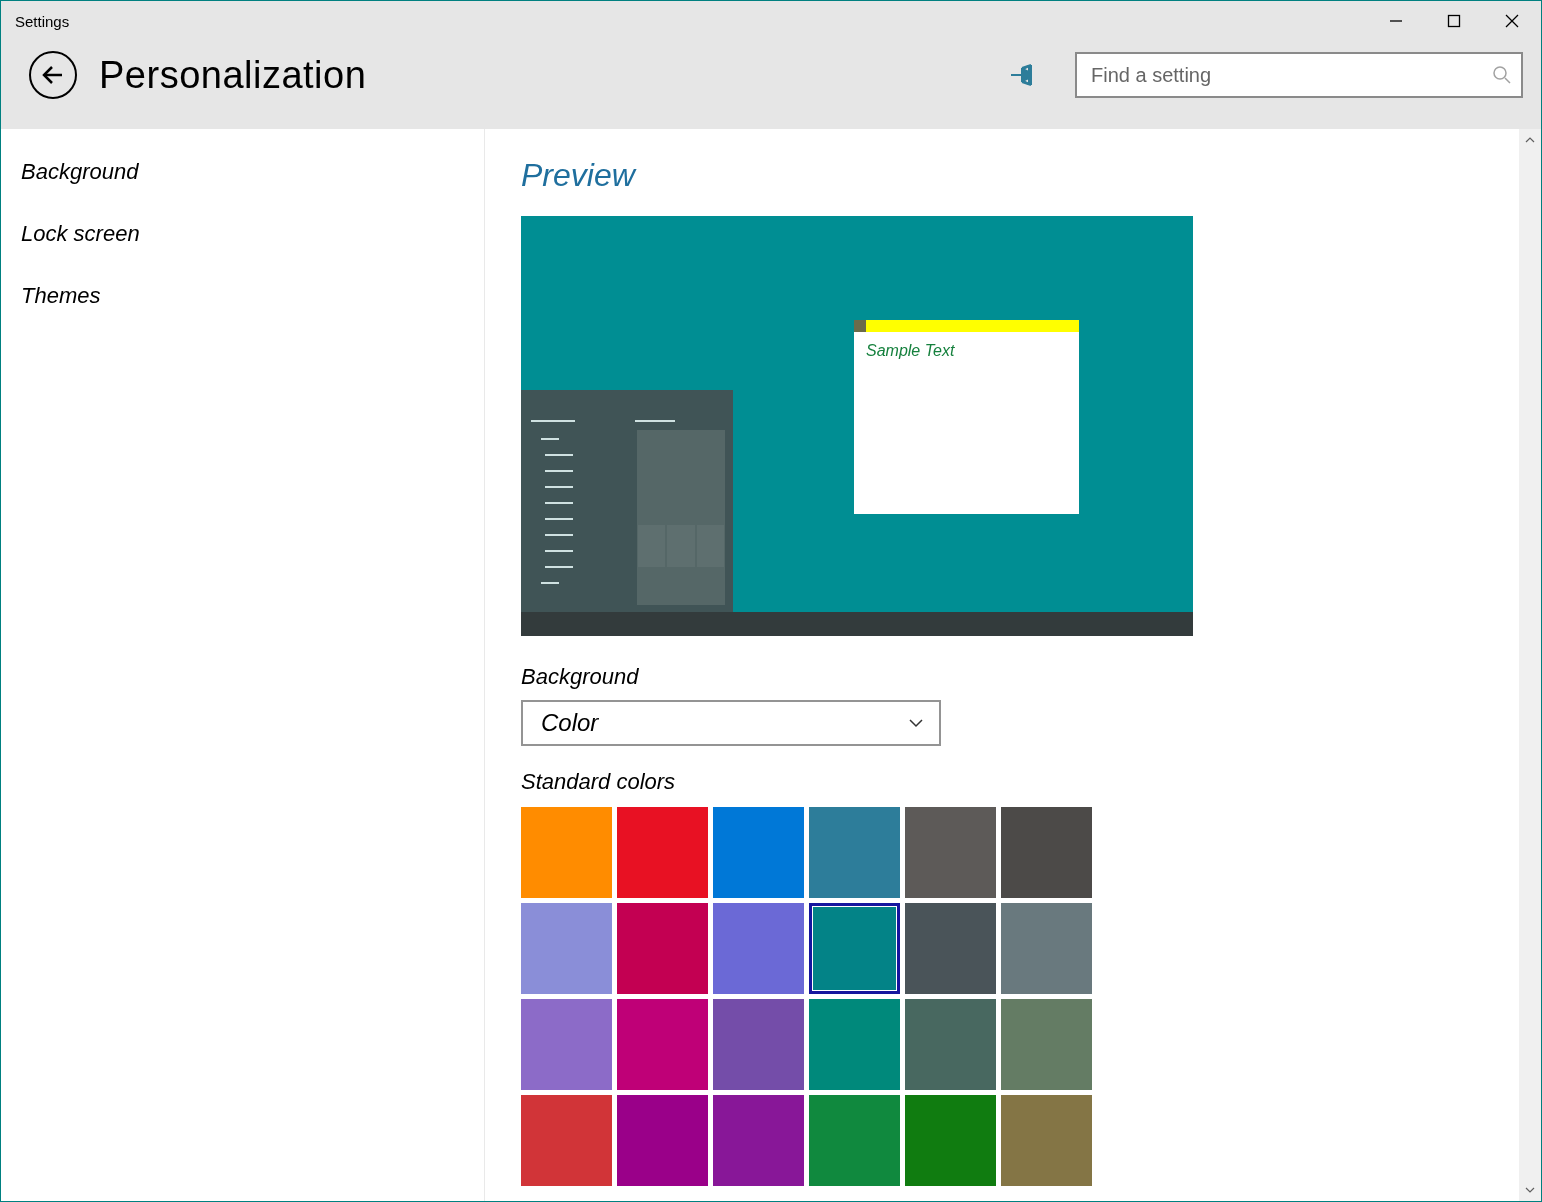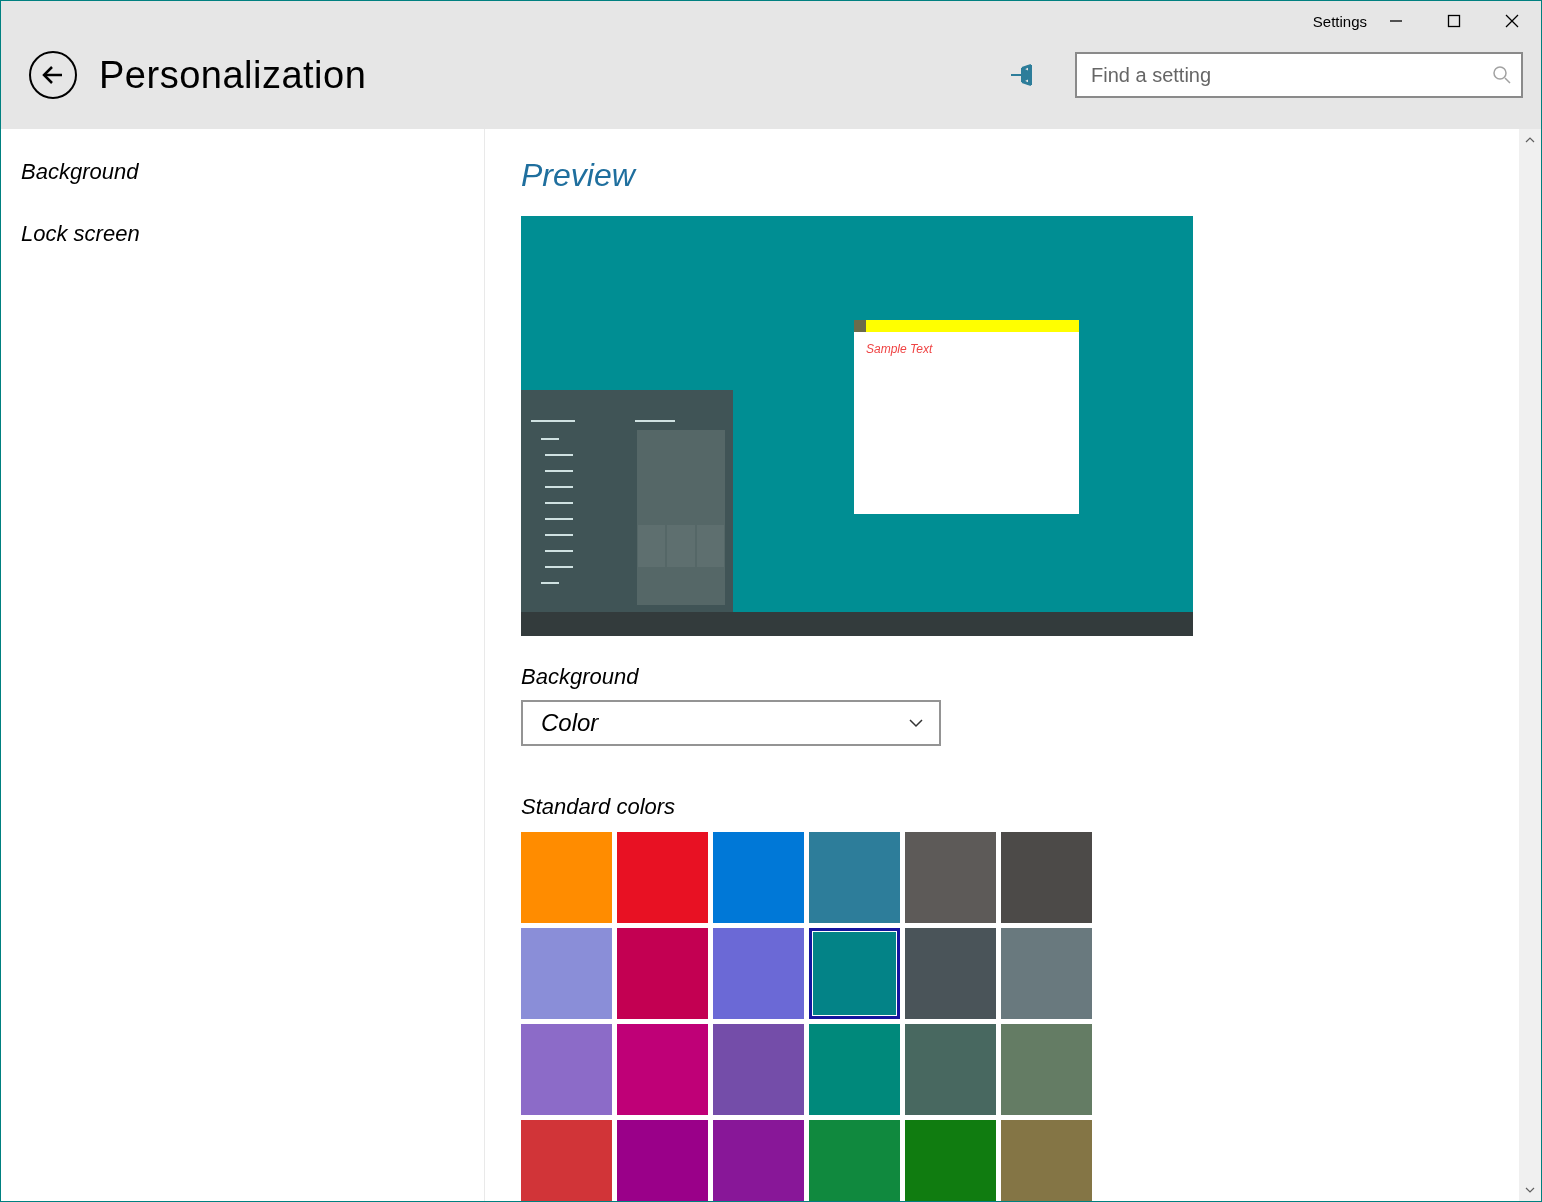--- a/index.html
+++ b/index.html
@@ -1,18 +1,18 @@
 <!DOCTYPE html>
 <html><head>
 <meta charset="utf-8">
 <style>
   * { box-sizing: border-box; margin: 0; padding: 0; font-family: "Segoe UI", Arial, sans-serif; }
   html, body { width: 1542px; height: 1202px; overflow: hidden; background: #fff; }
   .window { width: 1542px; height: 1202px; display: flex; flex-direction: column; border: 1px solid #008080; }
-  .titlebar { height: 40px; background: #e6e6e6; display: flex; align-items: center; justify-content: flex-end; }
+  .titlebar { height: 40px; background: #e6e6e6; display: flex; align-items: center; justify-content: space-between; }
   .titlebar-title { font-size: 15px; padding-left: 14px; color: #000; }
   .titlebar-ctrls { display: flex; }
   .tctrl { width: 58px; height: 40px; display: flex; align-items: center; justify-content: center; cursor: default; }
   .tctrl svg { stroke: #000; }
   .header { background: #e6e6e6; padding: 10px 18px 30px 28px; display: flex; align-items: center; gap: 22px; }
   .back-btn { width: 48px; height: 48px; border: 2.5px solid #000; border-radius: 50%; display: flex; align-items: center; justify-content: center; cursor: default; }
   .back-btn svg { display: block; }
   .header-title { font-size: 38px; font-weight: 400; color: #000; letter-spacing: 0.5px; }
   .header-spacer { flex: 1; }
   .pin-icon { width: 28px; height: 28px; display: flex; align-items: center; justify-content: center; margin-right: 16px; }
@@ -35,26 +35,26 @@
   .start-hdr2 { left: 114px; width: 40px; top: 30px; }
   .start-line { height: 2px; background: #cfe1e1; margin: 14px 0 0 24px; }
   .w60 { width: 18px; margin-left: 20px; }
   .wline { width: 28px; }
   .tile-block { position: absolute; left: 116px; top: 40px; width: 88px; height: 175px; background: #556767; }
   .tile2 { position: absolute; left: 116px; top: 134px; width: 88px; height: 44px; display: flex; }
   .tile2 > div { flex: 1; border: 1px solid #556767; background: #5e6f6f; }
   .sample-window { position: absolute; left: 333px; top: 104px; width: 225px; height: 194px; background: #fff; }
   .sample-titlebar { height: 12px; background: #ffff00; display: flex; }
   .sample-titlebar .icn { width: 12px; height: 12px; background: #6b6b4a; }
-  .sample-text { padding: 10px 12px; font-size: 12px; color: #ef4444; }
+  .sample-text { padding: 10px 12px; font-size: 16px; color: #15803d; }
   .field-label { font-size: 22px; color: #000; margin-top: 28px; margin-bottom: 10px; }
   .dropdown { width: 420px; height: 46px; border: 2px solid #949494; display: flex; align-items: center; justify-content: space-between; padding: 0 14px 0 18px; cursor: default; background: #fff; }
   .dropdown-val { font-size: 24px; }
   .chev { width: 18px; height: 18px; }
-  .colors-label { font-size: 22px; color: #000; margin-top: 48px; margin-bottom: 12px; }
+  .colors-label { font-size: 22px; color: #000; margin-top: 23px; margin-bottom: 12px; }
   .swatches { display: flex; flex-wrap: wrap; width: 580px; gap: 5px; }
   .swatch { width: 91px; height: 91px; cursor: default; }
   .swatch.selected { width: 91px; height: 91px; border: 3px solid #16169e; padding: 1px; background: #fff; }
   .swatch.selected > div { width: 100%; height: 100%; }
   .vscroll { width: 22px; background: #f0f0f0; position: relative; }
   .vscroll .btn { position: absolute; left: 0; right: 0; height: 22px; display: flex; align-items: center; justify-content: center; }
   .vscroll .btn.top { top: 0; }
   .vscroll .btn.bot { bottom: 0; }
   .vscroll .track { position: absolute; left: 3px; right: 3px; top: 22px; bottom: 22px; }
 </style>
@@ -119,20 +119,21 @@
           <line x1="13" y1="13" x2="18" y2="18" stroke="#555" stroke-width="1.5"></line>
         </svg>
       </div>
     </div>
   </div>
 
   <div class="body">
     <div class="sidebar">
       <div class="sidebar-item"><span>Background</span></div>
       <div class="sidebar-item"><span>Lock screen</span></div>
+      <div class="sidebar-item"><span>Themes</span></div>
     </div>
 
     <div class="content-wrap">
       <div class="content">
 
         <div class="section-title">Preview</div>
 
         <div class="preview-box">
           <div class="start-panel">
             <div class="start-hdr1"></div>

